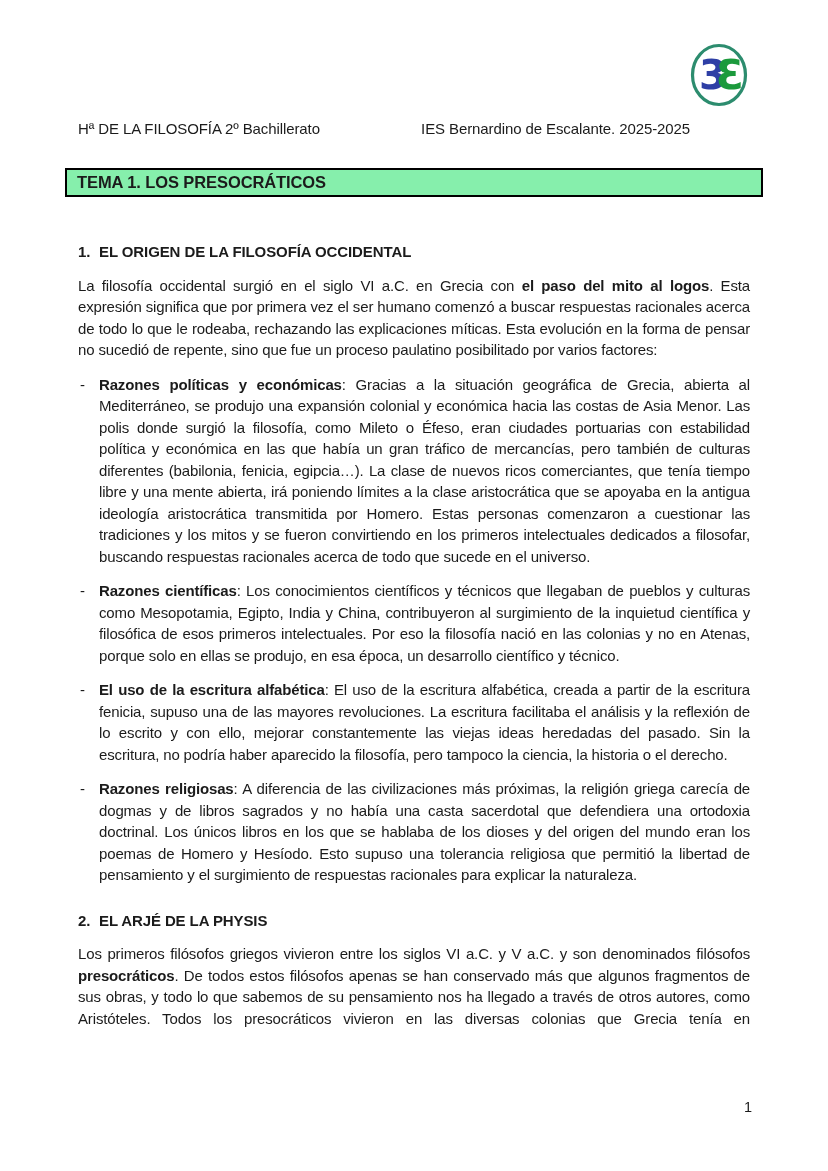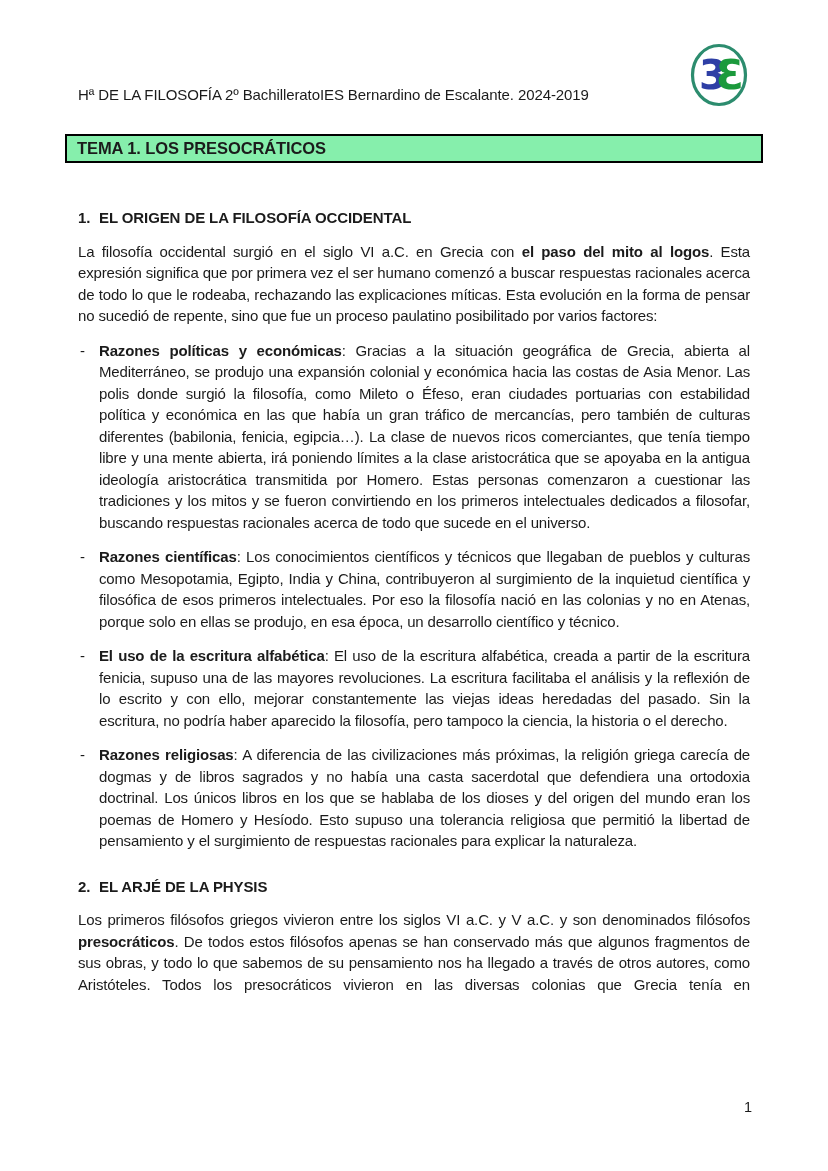--- a/index.html
+++ b/index.html
@@ -17,21 +17,22 @@
     position: relative;
     width: 828px;
     height: 1171px;
     box-sizing: border-box;
     padding: 0 78px;
     background: #ffffff;
     overflow: hidden;
   }
   .header {
     display: flex;
-    padding-top: 86px;
+    justify-content: space-between;
+    padding-top: 120px;
     font-size: 15px;
     letter-spacing: -0.1px;
     white-space: nowrap;
   }
   .header .right {
     margin-right: 60px;
   }
   .logo {
     position: absolute;
     left: 690px;
@@ -96,21 +97,21 @@
     font-size: 14.5px;
   }
 </style>
 </head>
 <body>
 
 <div class="page">
 
   <div class="header">
     <span class="left">Hª DE LA FILOSOFÍA 2º Bachillerato</span>
-    <span class="right">IES Bernardino de Escalante. 2024-2019</span>
+    <span class="right">IES Bernardino de Escalante. 2025-2025</span>
   </div>
 
   <div class="logo">
     <svg viewBox="0 0 58 66" width="58" height="66">
       <ellipse cx="29" cy="33" rx="26.5" ry="29.5" fill="none" stroke-width="3.2" stroke="#2c8c6e"></ellipse>
       <text x="9" y="47" font-family="DejaVu Sans, sans-serif" font-size="40" font-weight="bold" fill="#2e3fa5">3</text>
       <text x="26" y="47" font-family="DejaVu Sans, sans-serif" font-size="40" font-weight="bold" fill="#1b9a3c">Ɛ</text>
     </svg>
   </div>
 

